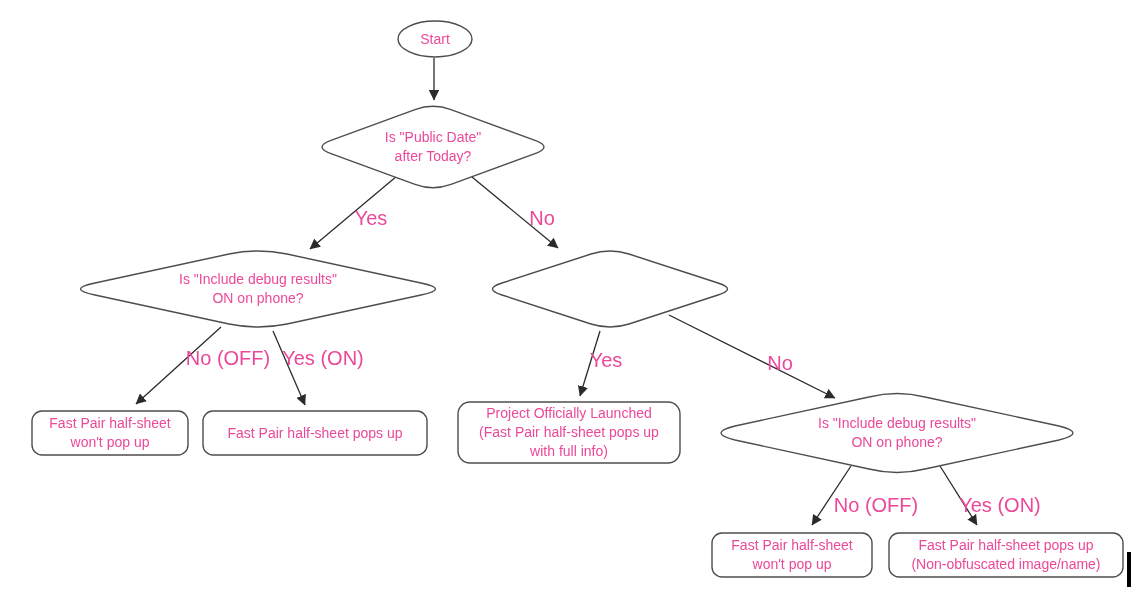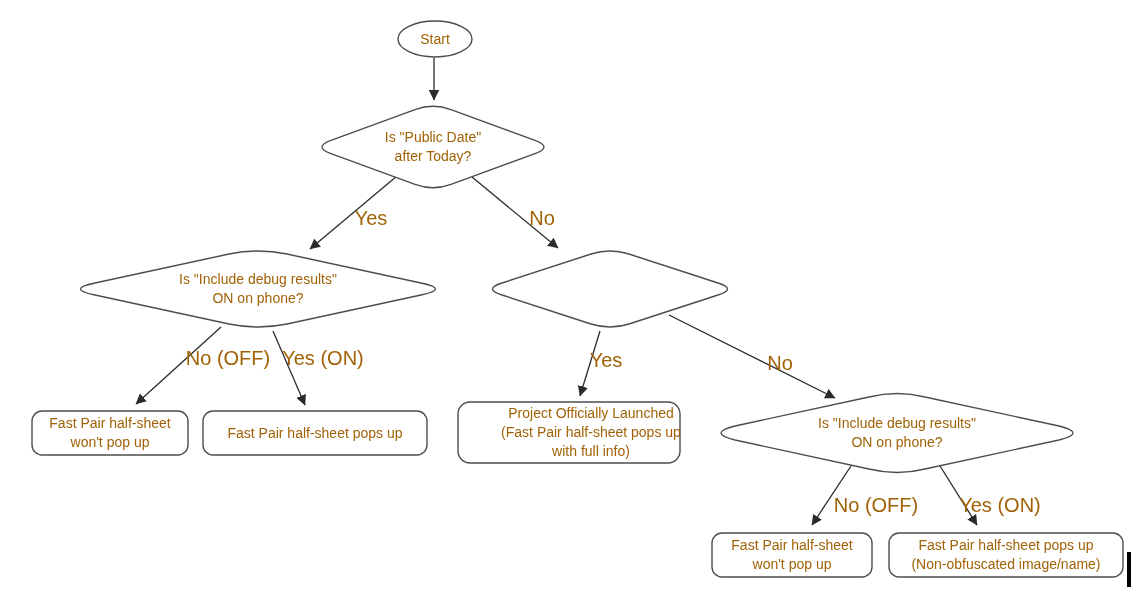--- a/index.html
+++ b/index.html
@@ -6,21 +6,21 @@
     margin: 0;
     padding: 0;
     background: #ffffff;
   }
   .stage {
     position: relative;
     width: 1133px;
     height: 598px;
     background: #ffffff;
     font-family: "Liberation Sans", sans-serif;
-    color: #a16207;
+    color: #ec4899;
     overflow: hidden;
   }
   .stage svg.diagram-layer {
     position: absolute;
     left: 0;
     top: 0;
   }
   .shape {
     fill: #ffffff;
     stroke: #4d4d4d;
@@ -119,21 +119,21 @@
 
   <div class="node-text" style="left:32px; top:411px; width:156px; height:44px;">
     <span>Fast Pair half-sheet</span>
     <span>won't pop up</span>
   </div>
 
   <div class="node-text" style="left:203px; top:411px; width:224px; height:44px;">
     <span>Fast Pair half-sheet pops up</span>
   </div>
 
-  <div class="node-text" style="left:480px; top:402px; width:222px; height:61px;">
+  <div class="node-text" style="left:458px; top:402px; width:222px; height:61px;">
     <span>Project Officially Launched</span>
     <span>(Fast Pair half-sheet pops up</span>
     <span>with full info)</span>
   </div>
 
   <div class="node-text" style="left:712px; top:533px; width:160px; height:44px;">
     <span>Fast Pair half-sheet</span>
     <span>won't pop up</span>
   </div>
 

